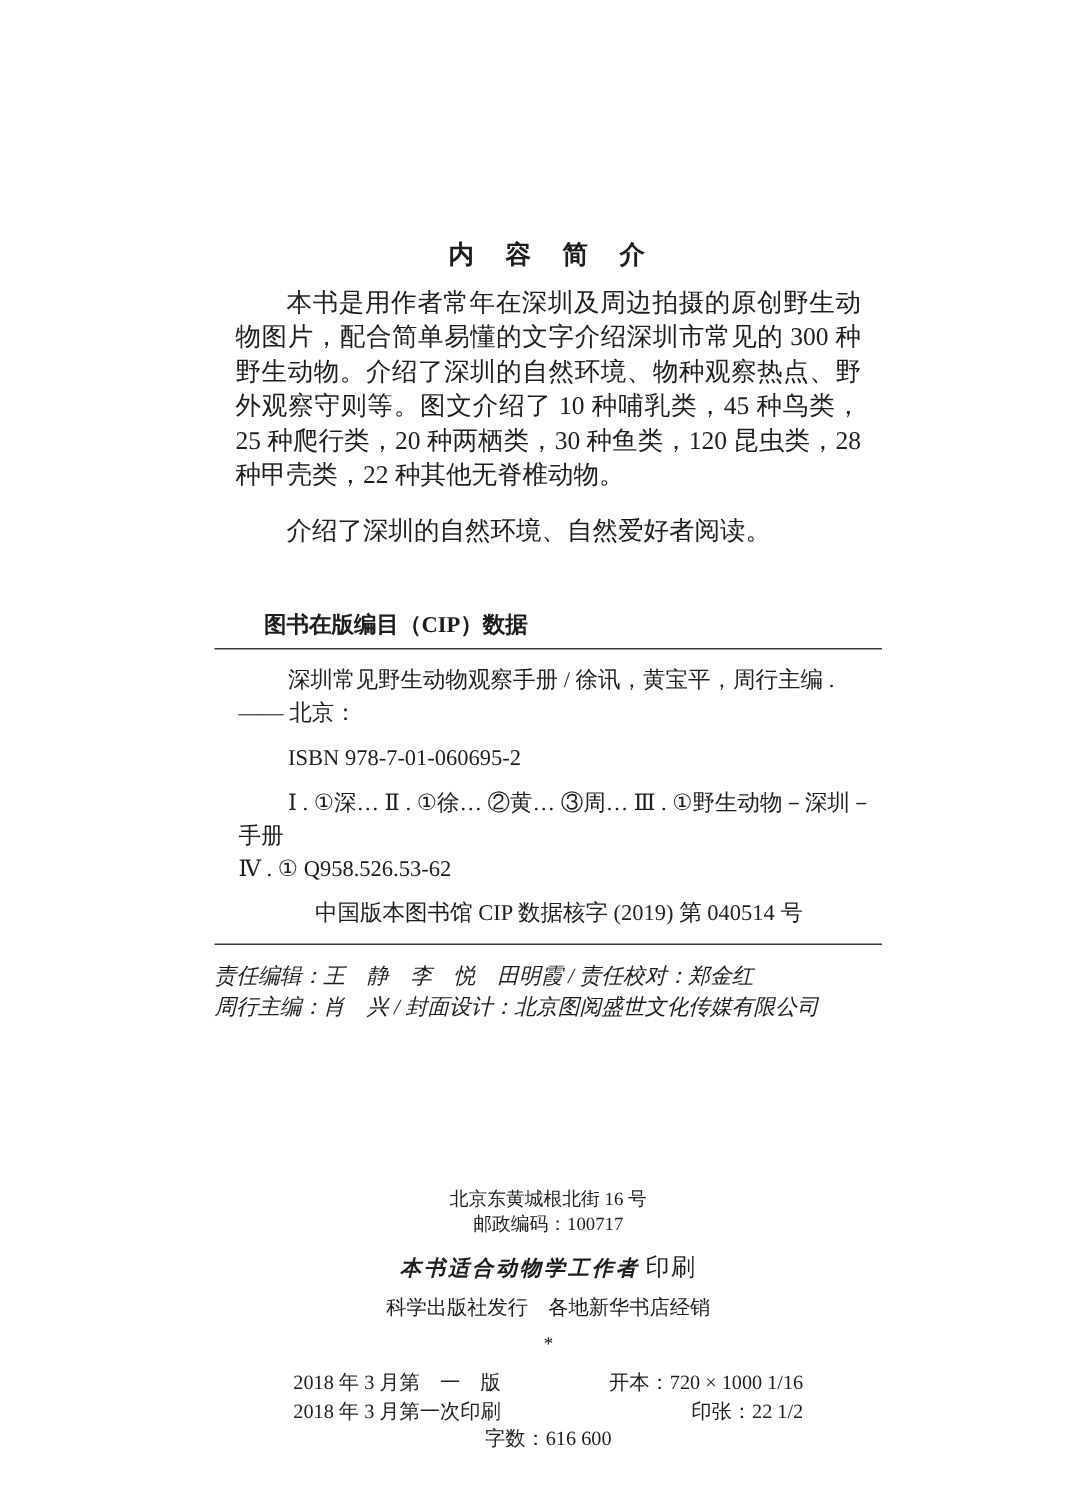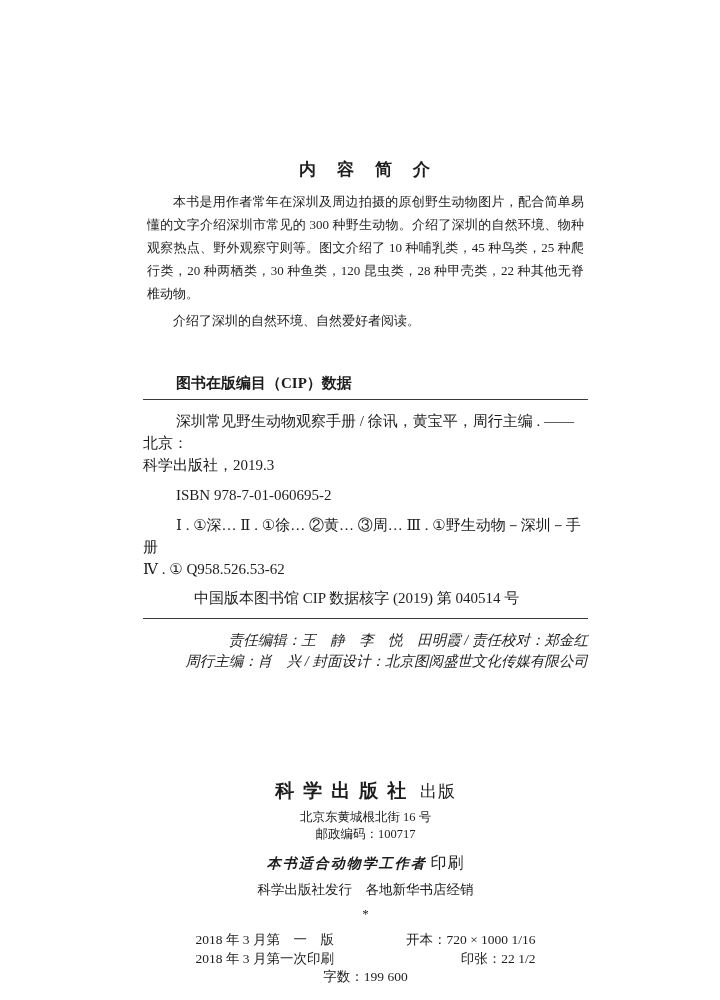--- a/index.html
+++ b/index.html
@@ -14,46 +14,46 @@
   }
   
   .intro-title{
     margin-top:158px;
     text-align:center;
     font-size:17px;
     font-weight:600;
     letter-spacing:2px;
   }
   .intro-para{
-    margin:4px;
+    margin:14px;
     margin-top:9px;
-    font-size:13px;
+    font-size:17px;
     line-height:23px;
     text-align:justify;
     text-indent:2em;
   }
   .intro-para.second{margin-top:0;}
   
   .cip-block{margin-top:42px;}
   .cip-title{
     font-size:15px;font-weight:700;
     padding-left:2.2em;
     margin:0 0 6px 0;
   }
   .rule{border:none;border-top:1px solid #3a3a3a;margin:0;height:0;}
-  .cip-body{margin-top:10px;font-size:15px;line-height:22px;}
+  .cip-body{margin-top:10px;font-size:15px;line-height:22px;margin-left:16px;}
   .cip-line{margin:0;}
   .ind{text-indent:2.2em;}
   .cip-gap{margin-top:8px;}
   .cip-number{margin-top:7px;padding-left:3.4em;}
   .rule2{margin-top:9px;}
   
   .staff{
     margin-top:11px;
-    text-align:right;
+    text-align:left;
     font-style:italic;
     font-size:14.5px;
     line-height:21px;
   }
   .staff p{margin:0;}
   
   .pub-block{margin-top:108px;text-align:center;}
   .pub-logo-line{font-size:19px;line-height:22px;}
   .calligraphy{
     font-weight:700;
@@ -86,39 +86,34 @@
 
   <div class="intro-title">内　容　简　介</div>
   <p class="intro-para">本书是用作者常年在深圳及周边拍摄的原创野生动物图片，配合简单易懂的文字介绍深圳市常见的 300 种野生动物。介绍了深圳的自然环境、物种观察热点、野外观察守则等。图文介绍了 10 种哺乳类，45 种鸟类，25 种爬行类，20 种两栖类，30 种鱼类，120 昆虫类，28 种甲壳类，22 种其他无脊椎动物。</p>
   <p class="intro-para second">介绍了深圳的自然环境、自然爱好者阅读。</p>
 
   <div class="cip-block">
     <p class="cip-title">图书在版编目（CIP）数据</p>
     <hr class="rule">
     <div class="cip-body">
       <p class="cip-line ind">深圳常见野生动物观察手册 / 徐讯，黄宝平，周行主编 . —— 北京：</p>
-      <p class="cip-line">科学出版社，2019.3</p>
       <p class="cip-line ind cip-gap">ISBN 978-7-01-060695-2</p>
       <p class="cip-line ind cip-gap">Ⅰ . ①深… Ⅱ . ①徐… ②黄… ③周… Ⅲ . ①野生动物－深圳－手册</p>
       <p class="cip-line">Ⅳ . ① Q958.526.53-62</p>
       <p class="cip-line cip-number">中国版本图书馆 CIP 数据核字 (2019) 第 040514 号</p>
     </div>
     <hr class="rule rule2">
   </div>
 
   <div class="staff">
     <p>责任编辑：王　静　李　悦　田明霞 / 责任校对：郑金红</p>
     <p>周行主编：肖　兴 / 封面设计：北京图阅盛世文化传媒有限公司</p>
   </div>
 
   <div class="pub-block">
-    <div class="pub-logo-line">
-      <span class="calligraphy">科学出版社</span>
-      <span class="pub-suffix">出版</span>
-    </div>
     <div class="pub-addr">
       <p>北京东黄城根北街 16 号</p>
       <p>邮政编码：100717</p>
     </div>
     <div class="printer-line">
       <span class="printer-name">本书适合动物学工作者</span>
       <span class="printer-suffix">印刷</span>
     </div>
     <div class="distribution">科学出版社发行　各地新华书店经销</div>
     <div class="star">*</div>
@@ -127,15 +122,15 @@
   <div class="edition">
     <div class="ed-row">
       <span class="ed-left">2018 年 3 月第　一　版</span>
       <span class="ed-right">开本：720 × 1000 1/16</span>
     </div>
     <div class="ed-row">
       <span class="ed-left">2018 年 3 月第一次印刷</span>
       <span class="ed-right">印张：22 1/2</span>
     </div>
   </div>
-  <div class="wordcount">字数：199 600</div>
+  <div class="wordcount">字数：616 600</div>
 
 </div>
 
 </body></html>

